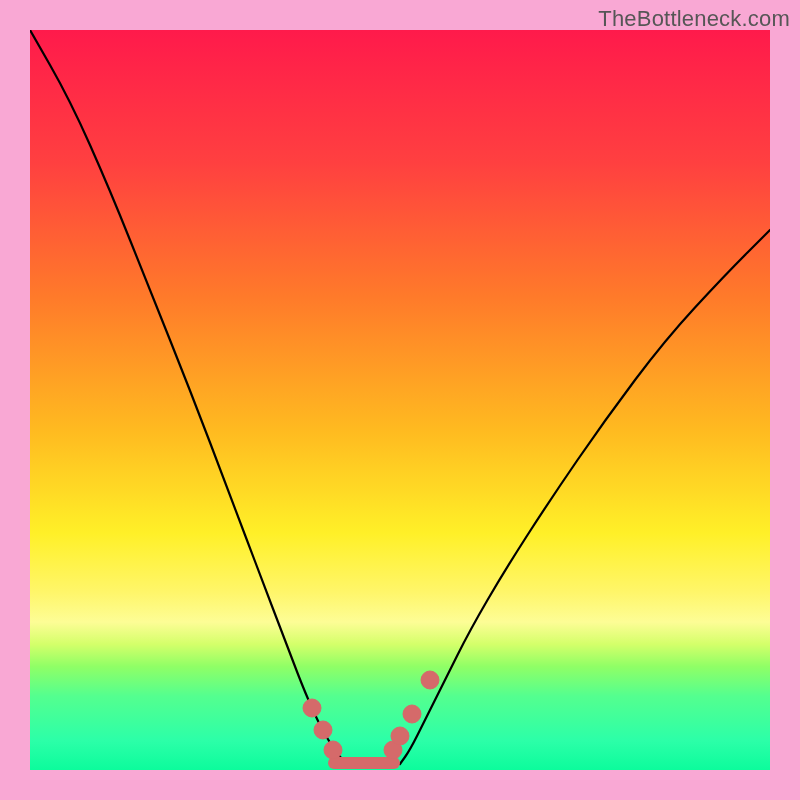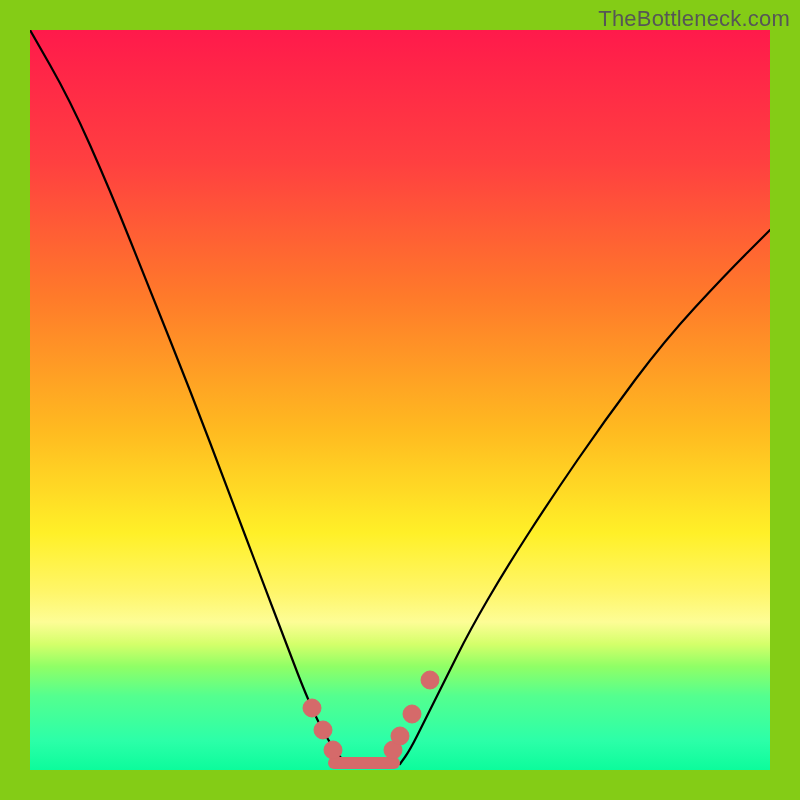--- a/index.html
+++ b/index.html
@@ -8,21 +8,21 @@
     width: 800px;
     height: 800px;
     background: #000;
     overflow: hidden;
     font-family: Arial, Helvetica, sans-serif;
   }
   .stage {
     position: relative;
     width: 800px;
     height: 800px;
-    background: #84cc16;
+    background: #f9a8d4;
     text-align: center;
   }
   .plot {
     position: absolute;
     left: 30px;
     top: 30px;
     width: 740px;
     height: 740px;
     
     background: linear-gradient(

